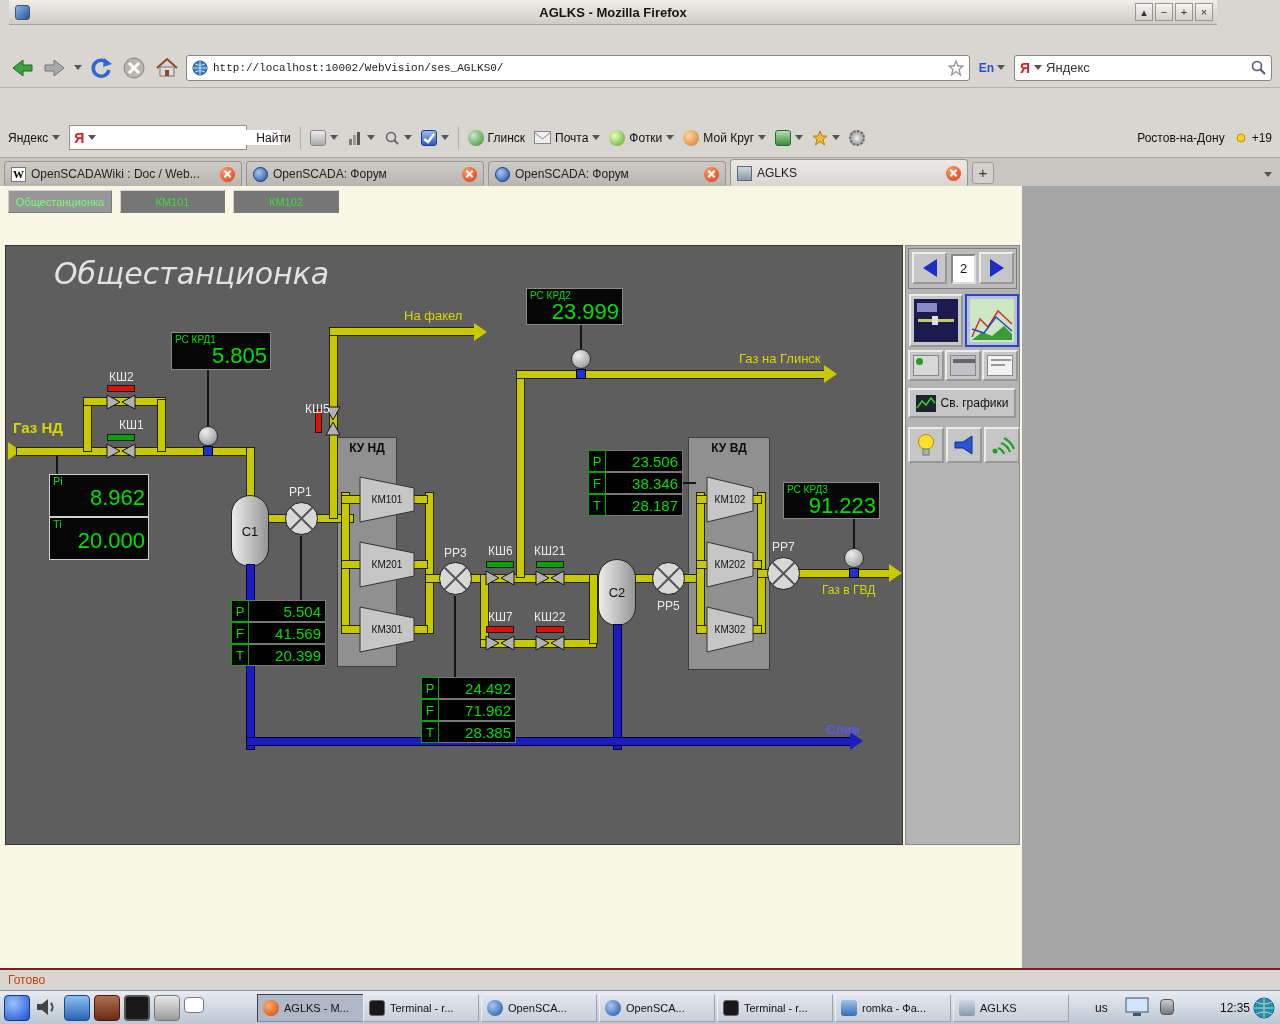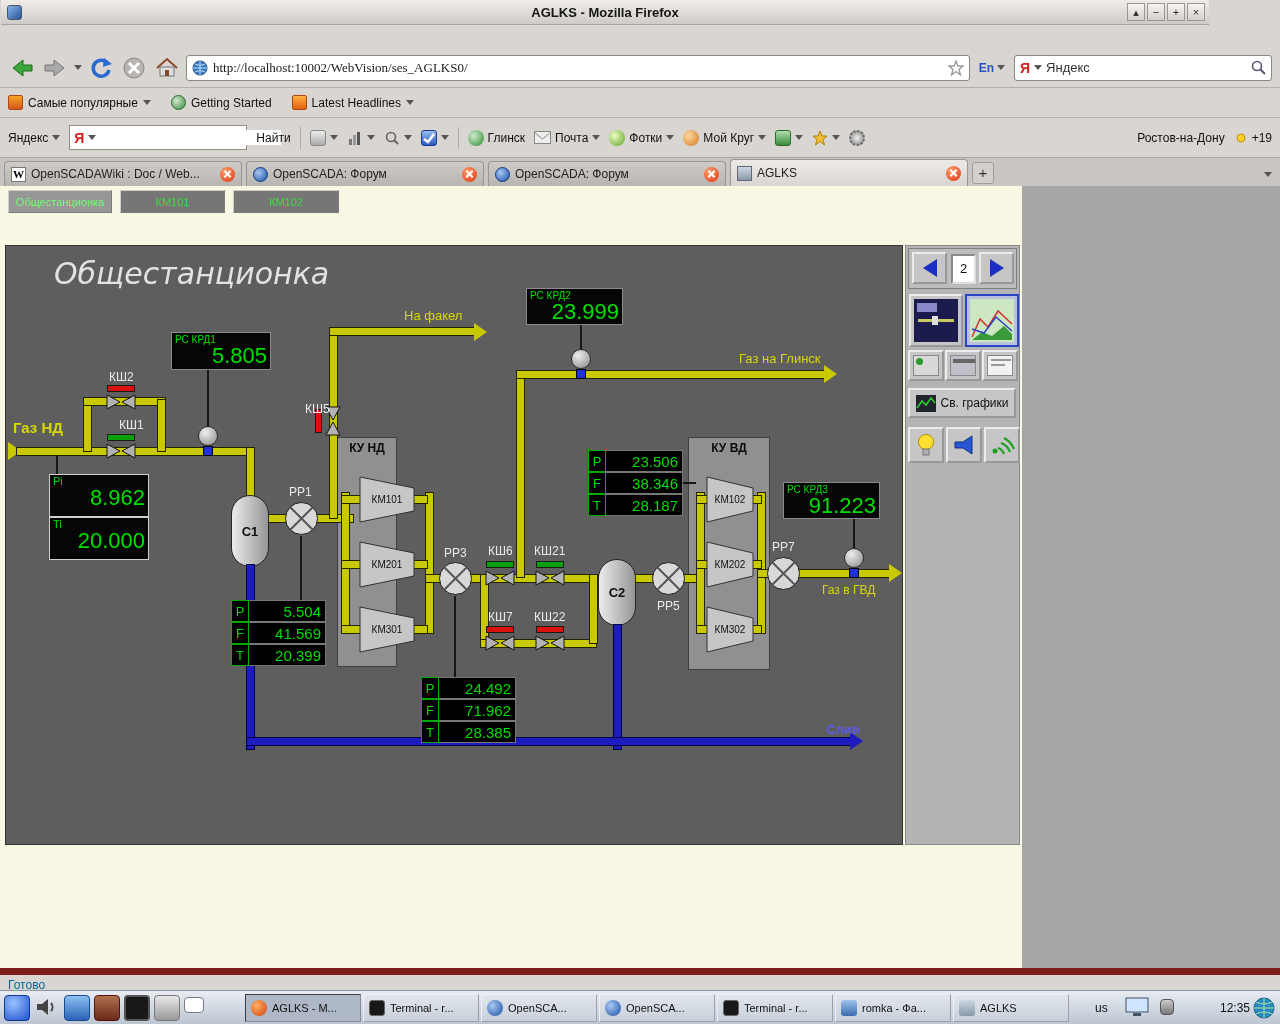--- a/index.html
+++ b/index.html
@@ -1,34 +1,34 @@
 <!DOCTYPE html>
 <html><head>
 <meta charset="utf-8">
 <style>
   * { box-sizing: border-box; margin:0; padding:0; }
   body { background:#222; font-family:"Liberation Sans",sans-serif; }
   #screen { position:relative; width:1280px; height:1024px; overflow:hidden; background:#d9d5d1; font-family:"Liberation Sans",sans-serif; }
 
   
-  .titlebar { position:absolute; top:0; left:1px; width:1208px; height:25px; background:linear-gradient(#f0ede9,#cfcbc7); border-bottom:1px solid #a8a4a0; }
+  .titlebar { position:absolute; top:0; left:9px; width:1208px; height:25px; background:linear-gradient(#f0ede9,#cfcbc7); border-bottom:1px solid #a8a4a0; }
   .titlebar .title { position:absolute; left:0; right:0; top:5px; text-align:center; font-weight:bold; font-size:13px; color:#151515; }
   .win-icon { position:absolute; left:6px; top:5px; width:15px; height:15px; border-radius:3px; background:linear-gradient(135deg,#8ab4e8,#28549c); border:1px solid #456; }
   .win-controls { position:absolute; right:4px; top:3px; display:flex; gap:2px; }
   .win-controls span { width:18px; height:18px; border:1px solid #9a9691; background:linear-gradient(#f6f4f1,#d4d0cc); font-size:11px; line-height:16px; text-align:center; color:#333; }
 
   .menubar { position:absolute; top:25px; left:0; width:1280px; height:23px; background:#d9d5d1; display:flex; align-items:center; padding-left:4px; }
   .menubar span { display:inline-block; padding:3px 8px; font-size:13px; color:#111; }
   .menubar span::first-letter { text-decoration:underline; }
 
   .navbar { position:absolute; top:48px; left:0; width:1280px; height:40px; background:#d9d5d1; border-bottom:1px solid #b4b0ac; display:flex; align-items:center; padding:0 8px; gap:5px; }
   .nbtn { width:28px; height:28px; display:flex; align-items:center; justify-content:center; flex:0 0 auto; }
   .chev { width:0; height:0; border-left:4px solid transparent; border-right:4px solid transparent; border-top:5px solid #555; display:inline-block; }
   .urlbar { flex:1; height:26px; background:#fff; border:1px solid #8a8680; border-radius:3px; display:flex; align-items:center; padding:0 5px; gap:5px; }
-  .urlbar input { flex:1; border:none; outline:none; font-size:13px; color:#1a1a1a; background:transparent; font-family:Liberation Serif, serif; }
+  .urlbar input { flex:1; border:none; outline:none; font-size:11px; color:#1a1a1a; background:transparent; font-family:Liberation Mono, monospace; }
   .lang-badge { display:flex; align-items:center; gap:3px; font-size:12px; font-weight:bold; color:#2a50c8; padding:0 4px; flex:0 0 auto; }
   .searchbar { width:258px; height:26px; background:#fff; border:1px solid #8a8680; border-radius:3px; display:flex; align-items:center; padding:0 5px; gap:4px; flex:0 0 auto; }
   .searchbar .engine { color:#d42020; font-weight:bold; font-size:14px; }
   .searchbar input { flex:1; min-width:10px; border:none; outline:none; font-size:13px; font-family:inherit; }
   .searchbar input::placeholder { color:#333; opacity:1; }
 
   .bmbar { position:absolute; top:88px; left:0; width:1280px; height:30px; background:#d9d5d1; border-bottom:1px solid #b4b0ac; display:flex; align-items:center; padding-left:8px; gap:20px; }
   .bm { display:flex; align-items:center; gap:5px; font-size:12px; color:#111; }
   .bm-ico1 { width:15px; height:15px; background:linear-gradient(#f5a623,#d4541e); border:1px solid #a84818; border-radius:2px; }
   .bm-ico2 { width:15px; height:15px; background:radial-gradient(circle at 35% 35%,#cfe8cf,#3a8a3a); border-radius:50%; border:1px solid #2a6a2a; }
@@ -71,21 +71,21 @@
   .bh { position:absolute; height:9px; background:#1c1cc0; border:1px solid #000040; }
   .bv { position:absolute; width:9px;  background:#1c1cc0; border:1px solid #000040; }
   .arr { position:absolute; width:0; height:0; }
   .arr.yr { border-top:9px solid transparent; border-bottom:9px solid transparent; border-left:13px solid #c9c900; }
   .arr.br { border-top:9px solid transparent; border-bottom:9px solid transparent; border-left:13px solid #1c1cc0; }
   .blk { position:absolute; background:#909090; border:1px solid #404040; }
   .blk .blk-t { position:absolute; top:3px; left:0; right:0; text-align:center; font-size:12px; font-weight:bold; color:#0c0c0c; }
   .unit { position:absolute; }
   .unit svg polygon { fill:#c6c6c6; stroke:#333; }
   .unit .u-l { position:absolute; inset:0; display:flex; align-items:center; justify-content:center; font-size:10px; color:#101010; }
-  .vessel { position:absolute; border:1px solid #262626; border-radius:19px; background:linear-gradient(90deg,#ececec,#969696); display:flex; align-items:center; justify-content:center; font-size:13px; font-weight:bold; color:#101010; }
+  .vessel { position:absolute; border:1px solid #262626; border-radius:19px; background:linear-gradient(90deg,#ececec,#969696); display:flex; align-items:center; justify-content:center; font-size:13px; font-weight:normal; color:#101010; }
   .bt { position:absolute; } .bt polygon { fill:#b2b2b2; stroke:#141414; }
   .state { position:absolute; border:1px solid #1a1a1a; }
   .state.red { background:#dd1010; } .state.green { background:#0aa00a; }
   .pp { position:absolute; } .pp circle { fill:#d8d8d8; stroke:#1c1c1c; } .pp line { stroke:#555; stroke-width:2; }
   .ball { position:absolute; width:20px; height:20px; border-radius:50%; background:radial-gradient(circle at 35% 30%,#eee,#888); border:1px solid #2c2c2c; }
   .ind { position:absolute; width:10px; height:10px; background:#1e30d8; border:1px solid #000; }
   .sln { position:absolute; background:#161616; }
   .slabel { position:absolute; color:#e9e9e9; font-size:12px; white-space:nowrap; }
   .ylabel { position:absolute; color:#d8d800; font-size:13px; white-space:nowrap; }
   .disp { position:absolute; background:#060606; border:1px solid #8a8a8a; color:#00e000; padding:1px 3px; }
@@ -100,25 +100,25 @@
   
   .sidebar { position:absolute; left:905px; top:59px; width:115px; height:600px; background:#b4b4b4; border:1px solid #8a8a8a; }
   .btn3d { position:absolute; background:#c6c6c6; border:2px outset #ececec; display:flex; align-items:center; justify-content:center; }
   .btn3d.sel { border:2px solid #2a46c8; background:#b8c0dc; }
   .navbox { position:absolute; left:2px; top:2px; width:109px; height:41px; border:1px solid #7e7e7e; background:#bcbcbc; }
   .pagefield { position:absolute; left:42px; top:5px; width:25px; height:30px; background:#fff; border:2px inset #ddd; text-align:center; font-size:13px; line-height:26px; color:#111; }
   .tri-l { width:0; height:0; border-top:9px solid transparent; border-bottom:9px solid transparent; border-right:14px solid #1b2fc2; }
   .tri-r { width:0; height:0; border-top:9px solid transparent; border-bottom:9px solid transparent; border-left:14px solid #1b2fc2; }
 
   
-  .statusbar { position:absolute; top:968px; left:0; width:1280px; height:22px; background:#d9d5d1; border-top:7px solid #7f1d1d; font-size:12px; color:#0369a1; line-height:21px; padding-left:8px; }
+  .statusbar { position:absolute; top:968px; left:0; width:1280px; height:22px; background:#d9d5d1; border-top:2px solid #7f1d1d; font-size:12px; color:#c2410c; line-height:21px; padding-left:8px; }
   .taskbar { position:absolute; top:990px; left:0; width:1280px; height:34px; background:linear-gradient(#e8ecf2,#bcc6d2); border-top:1px solid #8a94a4; }
   .tico { position:absolute; top:4px; width:26px; height:26px; border-radius:4px; }
   .taskbtn { position:absolute; top:3px; height:28px; width:116px; background:linear-gradient(#e2e6ec,#c8d0da); border:1px outset #eef; display:flex; align-items:center; gap:5px; padding:0 5px; font-size:11px; color:#111; }
-  .taskbtn.active { background:#aeb8c6; border:1px inset #889; }
+  .taskbtn.active { background:#aeb8c6; border:1px inset #889;margin-left:12px; }
   .taskbtn .ti { width:16px; height:16px; flex:0 0 auto; border-radius:3px; }
   .taskbtn span { white-space:nowrap; overflow:hidden; }
   .trtext { position:absolute; font-size:12px; color:#111; }
 </style>
 </head>
 <body>
 
 <div id="screen">
 
   <div class="titlebar">
@@ -182,36 +182,20 @@
       <span class="engine">Я</span>
       <span class="chev"></span>
       <input placeholder="Яндекс" style="">
       <svg width="15" height="15">
           <circle cx="6" cy="6" r="4.5" fill="none" stroke="#557" stroke-width="1.6"></circle>
           <line x1="9.5" y1="9.5" x2="14" y2="14" stroke="#557" stroke-width="2"></line>
         </svg>
     </div>
   </div>
 
-  <div class="bmbar">
-    <div class="bm">
-        <span class="bm-ico1"></span>
-        <span>Самые популярные</span>
-        <span class="chev"></span>
-      </div>
-    <div class="bm">
-        <span class="bm-ico2"></span>
-        <span>Getting Started</span>
-      </div>
-    <div class="bm">
-        <span class="bm-ico3"></span>
-        <span>Latest Headlines</span>
-        <span class="chev"></span>
-      </div>
-  </div>
 
   <div class="ytoolbar">
     <div class="yitem">
         <span>Яндекс</span>
         <span class="chev"></span>
       </div>
     <div class="ybox">
       <span class="engine" style="color:#d42020;font-weight:bold;font-size:14px;">Я</span>
       <span class="chev"></span>
       <span class="ycaret"></span>

